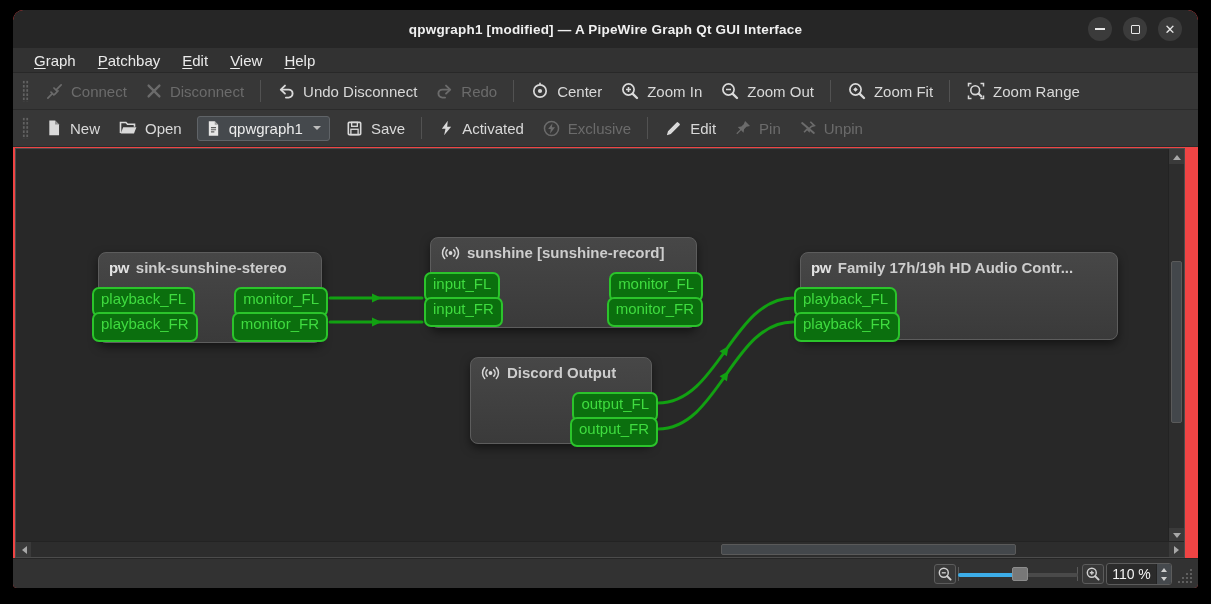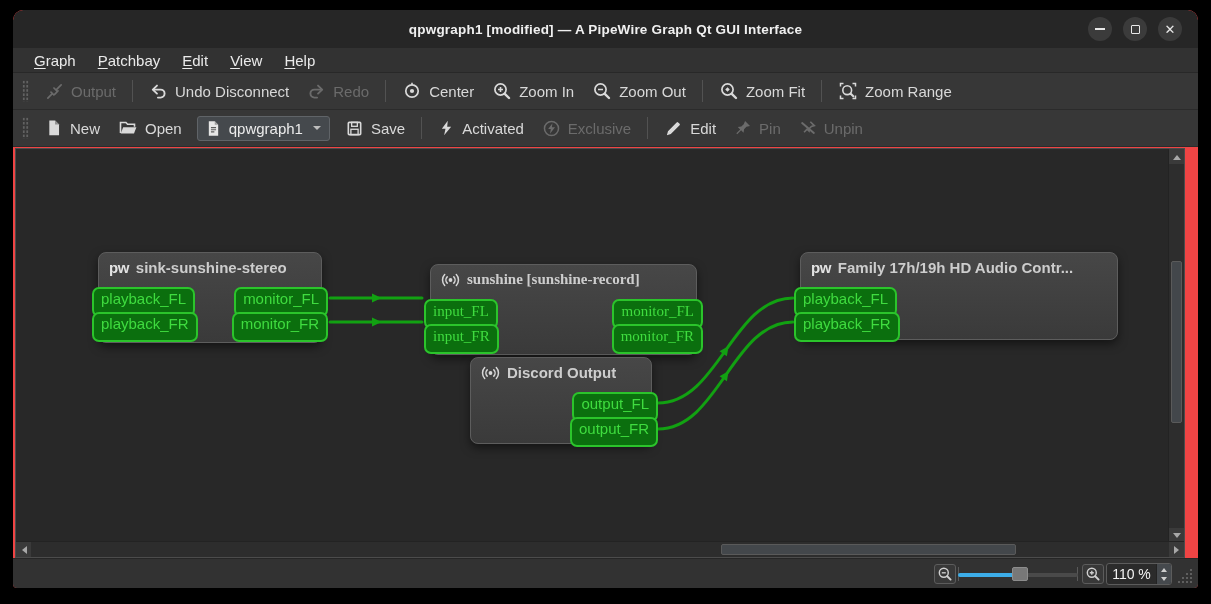--- a/index.html
+++ b/index.html
@@ -161,21 +161,29 @@
 
   <div class="toolbar">
     <div class="tb-handle"></div>
 
     <div class="tb-btn disabled">
       <span class="tb-ic">
           <svg width="19" height="19" viewBox="0 0 20 20">
             <path d="M3 17 L7.7 12.3 M6.3 10.6 l3.1 3.1 M13.7 9.4 l-3.3 3.3 M9.4 6.3 l3.1 3.1 M12.3 7.7 L17 3" stroke="currentColor" stroke-width="1.8" fill="none" stroke-linecap="round"></path>
           </svg>
         </span>
-      <span>Output</span>
+      <span>Connect</span>
+    </div>
+    <div class="tb-btn disabled">
+      <span class="tb-ic">
+          <svg width="18" height="18" viewBox="0 0 20 20">
+            <path d="M4 4 L16 16 M16 4 L4 16" stroke="currentColor" stroke-width="2.6" stroke-linecap="round"></path>
+          </svg>
+        </span>
+      <span>Disconnect</span>
     </div>
 
     <div class="tb-sep"></div>
 
     <div class="tb-btn">
       <span class="tb-ic">
           <svg width="19" height="19" viewBox="0 0 20 20">
             <path d="M8.4 3.8 L4 8 l4.4 4.2" fill="none" stroke="currentColor" stroke-width="2" stroke-linecap="round" stroke-linejoin="round"></path>
             <path d="M4.6 8 h7.6 a4.2 4.2 0 0 1 0 8.4 H9.4" fill="none" stroke="currentColor" stroke-width="2" stroke-linecap="round"></path>
           </svg>
@@ -363,21 +371,21 @@
         <div class="node" style="left: 82px; top: 103px; width: 224px; height: 91px;">
           <div class="node-header">
             <span class="pw-icon">pw</span>
             <span class="node-title">sink-sunshine-stereo</span>
           </div>
           <div class="port in" style="top: 34px; background: rgb(11, 111, 14); border-color: rgb(43, 196, 43); color: rgb(63, 220, 63);">playback_FL</div>
           <div class="port in" style="top: 59px; background: rgb(11, 111, 14); border-color: rgb(43, 196, 43); color: rgb(63, 220, 63);">playback_FR</div>
           <div class="port out" style="top: 34px; background: rgb(11, 111, 14); border-color: rgb(43, 196, 43); color: rgb(63, 220, 63);">monitor_FL</div>
           <div class="port out" style="top: 59px; background: rgb(11, 111, 14); border-color: rgb(43, 196, 43); color: rgb(63, 220, 63);">monitor_FR</div>
         </div>
-        <div class="node" style="left: 414px; top: 115px; width: 267px; height: 91px; font-family: Liberation Serif, serif;">
+        <div class="node" style="left: 414px; top: 88px; width: 267px; height: 91px;">
           <div class="node-header">
             <span class="bc-icon">
               <svg width="19" height="16" viewBox="0 0 19 16">
                 <circle cx="9.5" cy="8" r="1.9" fill="#d8d8d8"></circle>
                 <path d="M6.2 4.9 a4.4 4.4 0 0 0 0 6.2 M3.7 2.6 a7.8 7.8 0 0 0 0 10.8 M12.8 4.9 a4.4 4.4 0 0 1 0 6.2 M15.3 2.6 a7.8 7.8 0 0 1 0 10.8" stroke="#d8d8d8" fill="none" stroke-width="1.5" stroke-linecap="round"></path>
               </svg>
             </span>
             <span class="node-title">sunshine [sunshine-record]</span>
           </div>
           <div class="port in" style="top: 34px; background: rgb(11, 111, 14); border-color: rgb(43, 196, 43); color: rgb(63, 220, 63);">input_FL</div>

